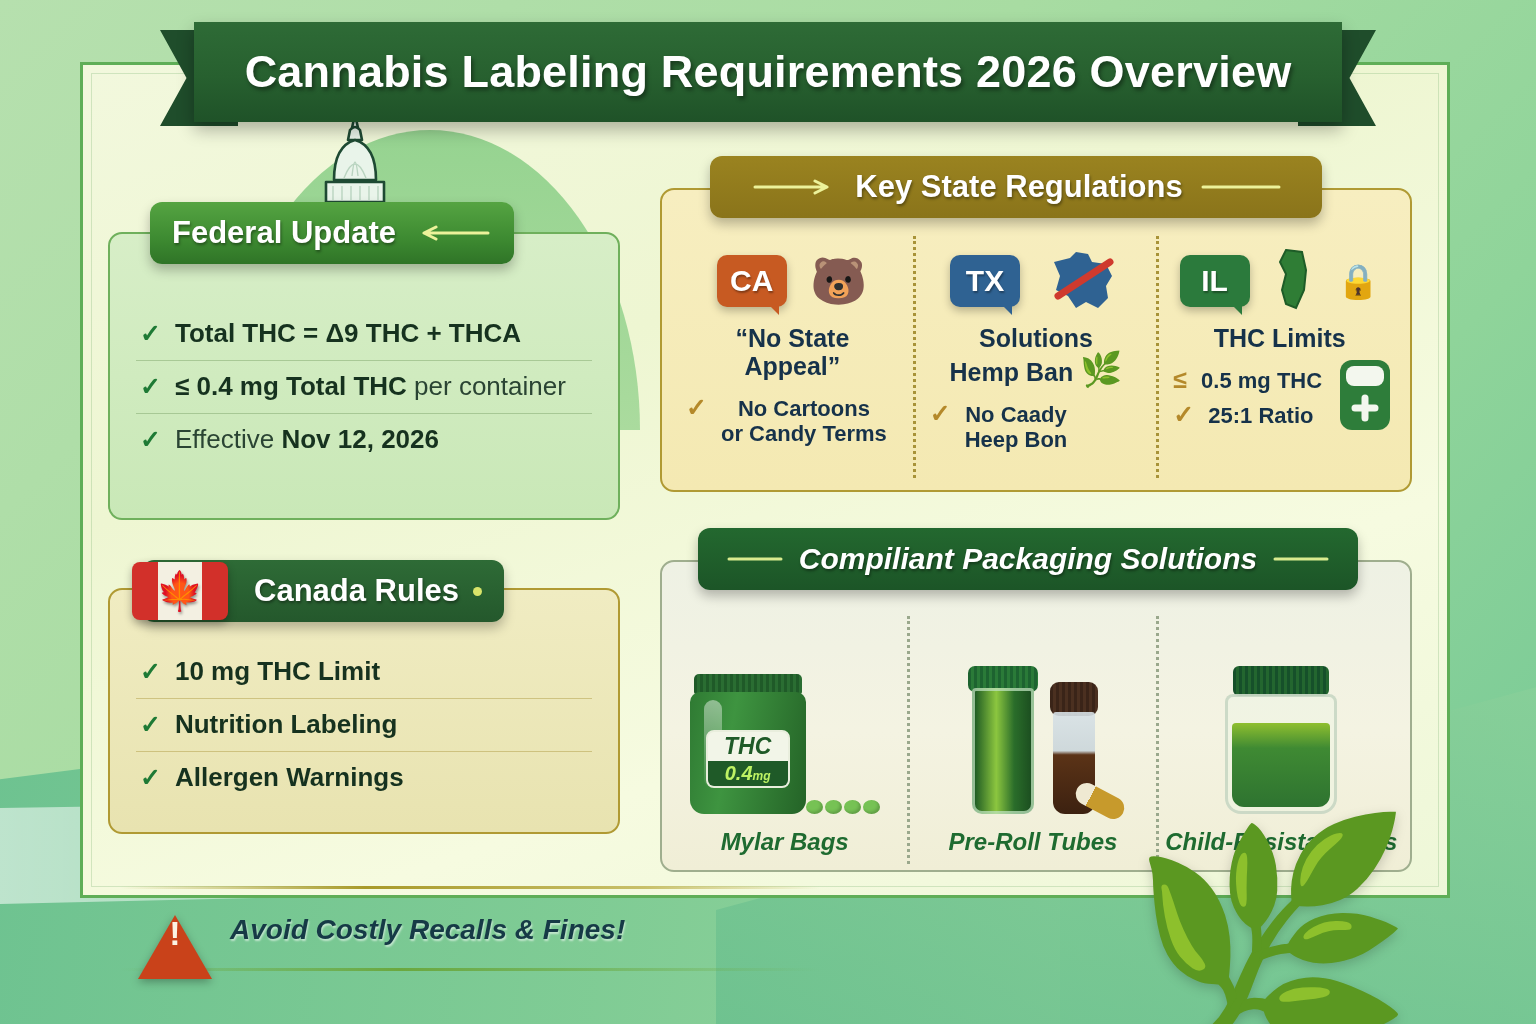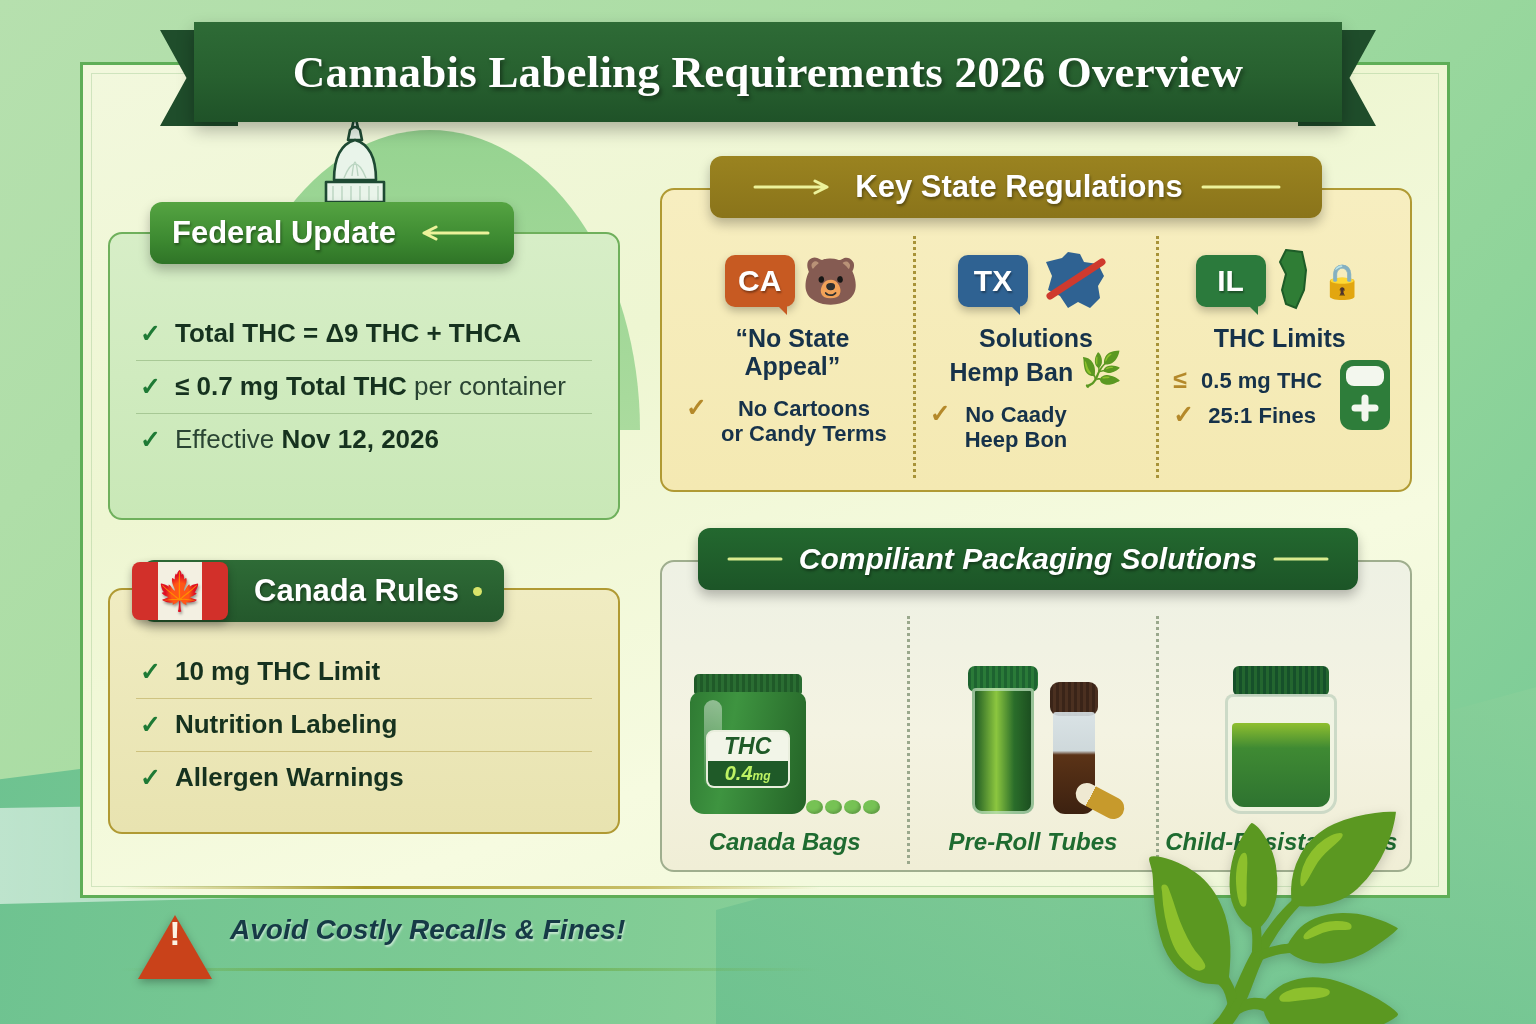--- a/index.html
+++ b/index.html
@@ -57,21 +57,20 @@
   .ribbon-main {
     position: absolute; left: 194px; right: 194px; top: 0; height: 100px;
     background: linear-gradient(180deg, #2e6b36 0%, #27602f 55%, #1f5228 100%);
     box-shadow: 0 8px 16px rgba(0,0,0,.28);
     display: flex; align-items: center; justify-content: center;
   }
   .ribbon-main h1 {
     color: #ffffff; font-size: 45px; font-weight: 700; letter-spacing: .2px;
     text-shadow: 2px 3px 4px rgba(0,0,0,.42);
     white-space: nowrap;
-    font-family: Liberation Serif, serif;
   }
 
   
   .pill {
     position: relative; display: flex; align-items: center;
     height: 62px; border-radius: 12px; padding: 0 22px;
     box-shadow: 0 6px 12px rgba(0,0,0,.26);
     color: #fff; font-size: 31px; font-weight: 700;
     text-shadow: 1px 2px 3px rgba(0,0,0,.4);
     white-space: nowrap;
@@ -141,21 +140,21 @@
     justify-content: center; gap: 18px;
   }
   .states-grid {
     display: flex; height: 100%; padding: 46px 10px 12px 10px;
   }
   .state-col {
     flex: 1; padding: 6px 14px; position: relative;
     display: flex; flex-direction: column; align-items: center;
   }
   .state-col + .state-col { border-left: 3px dotted #a89338; }
-  .state-head { display: flex; align-items: center; gap: 8px; height: 78px; }
+  .state-head { display: flex; align-items: center; gap: 24px; height: 78px; }
   .badge {
     position: relative; width: 70px; height: 52px; border-radius: 10px;
     display: flex; align-items: center; justify-content: center;
     color: #fff; font-size: 30px; font-weight: 700;
     text-shadow: 1px 2px 2px rgba(0,0,0,.35);
     box-shadow: 0 4px 8px rgba(0,0,0,.25);
   }
   .badge::after {
     content: ""; position: absolute; right: 8px; bottom: -8px;
     border-left: 12px solid transparent; border-right: 0 solid transparent;
@@ -311,21 +310,21 @@
         </svg>
     </span>
   </div>
   <div class="card-body">
     <div class="bullet">
       <span class="tick">✓</span>
       <span class="b-strong">Total THC = Δ9 THC + THCA</span>
     </div>
     <div class="bullet">
       <span class="tick">✓</span>
-      <span><span class="b-strong">≤ 0.7 mg Total THC</span><span class="b-light"> per container</span></span>
+      <span><span class="b-strong">≤ 0.4 mg Total THC</span><span class="b-light"> per container</span></span>
     </div>
     <div class="bullet">
       <span class="tick">✓</span>
       <span><span class="b-light">Effective </span><span class="b-strong">Nov 12, 2026</span></span>
     </div>
   </div>
 </div>
 
 <div class="card card-canada">
   <div class="pill dgreen pill-canada">
@@ -429,21 +428,21 @@
         <span class="emoji sm">🔒</span>
       </div>
       <div class="state-title">THC Limits</div>
       <div class="state-sub" style="position:relative;">
         <div class="bullet left">
           <span class="tick gold">≤</span>
           <span class="txt">0.5 mg THC</span>
         </div>
         <div class="bullet left">
           <span class="tick gold">✓</span>
-          <span class="txt">25:1 Fines</span>
+          <span class="txt">25:1 Ratio</span>
         </div>
         <span style="position:absolute; right:-6px; bottom:-4px;">
           <svg width="54" height="74" viewBox="0 0 54 74">
             <rect x="2" y="2" width="50" height="70" rx="12" fill="#2e7d3a"></rect>
             <rect x="8" y="8" width="38" height="20" rx="8" fill="#f3f7ee"></rect>
             <path d="M27 40 v20 M17 50 h20" stroke="#f3f7ee" stroke-width="7" stroke-linecap="round"></path>
           </svg>
         </span>
       </div>
     </div>
@@ -479,21 +478,21 @@
             <div class="v"><span>0.4</span><small>mg</small></div>
           </div>
         </div>
         <div class="buds">
           <span class="bud"></span>
             <span class="bud"></span>
             <span class="bud"></span>
             <span class="bud"></span>
         </div>
       </div>
-      <div class="pack-label">Canada Bags</div>
+      <div class="pack-label">Mylar Bags</div>
     </div>
 
     <div class="pack-col">
       <div class="pack-art">
         <div class="tube">
             <div class="lid"></div>
             <div class="body"></div>
           </div>
         <div class="vial">
             <div class="cap"></div>

